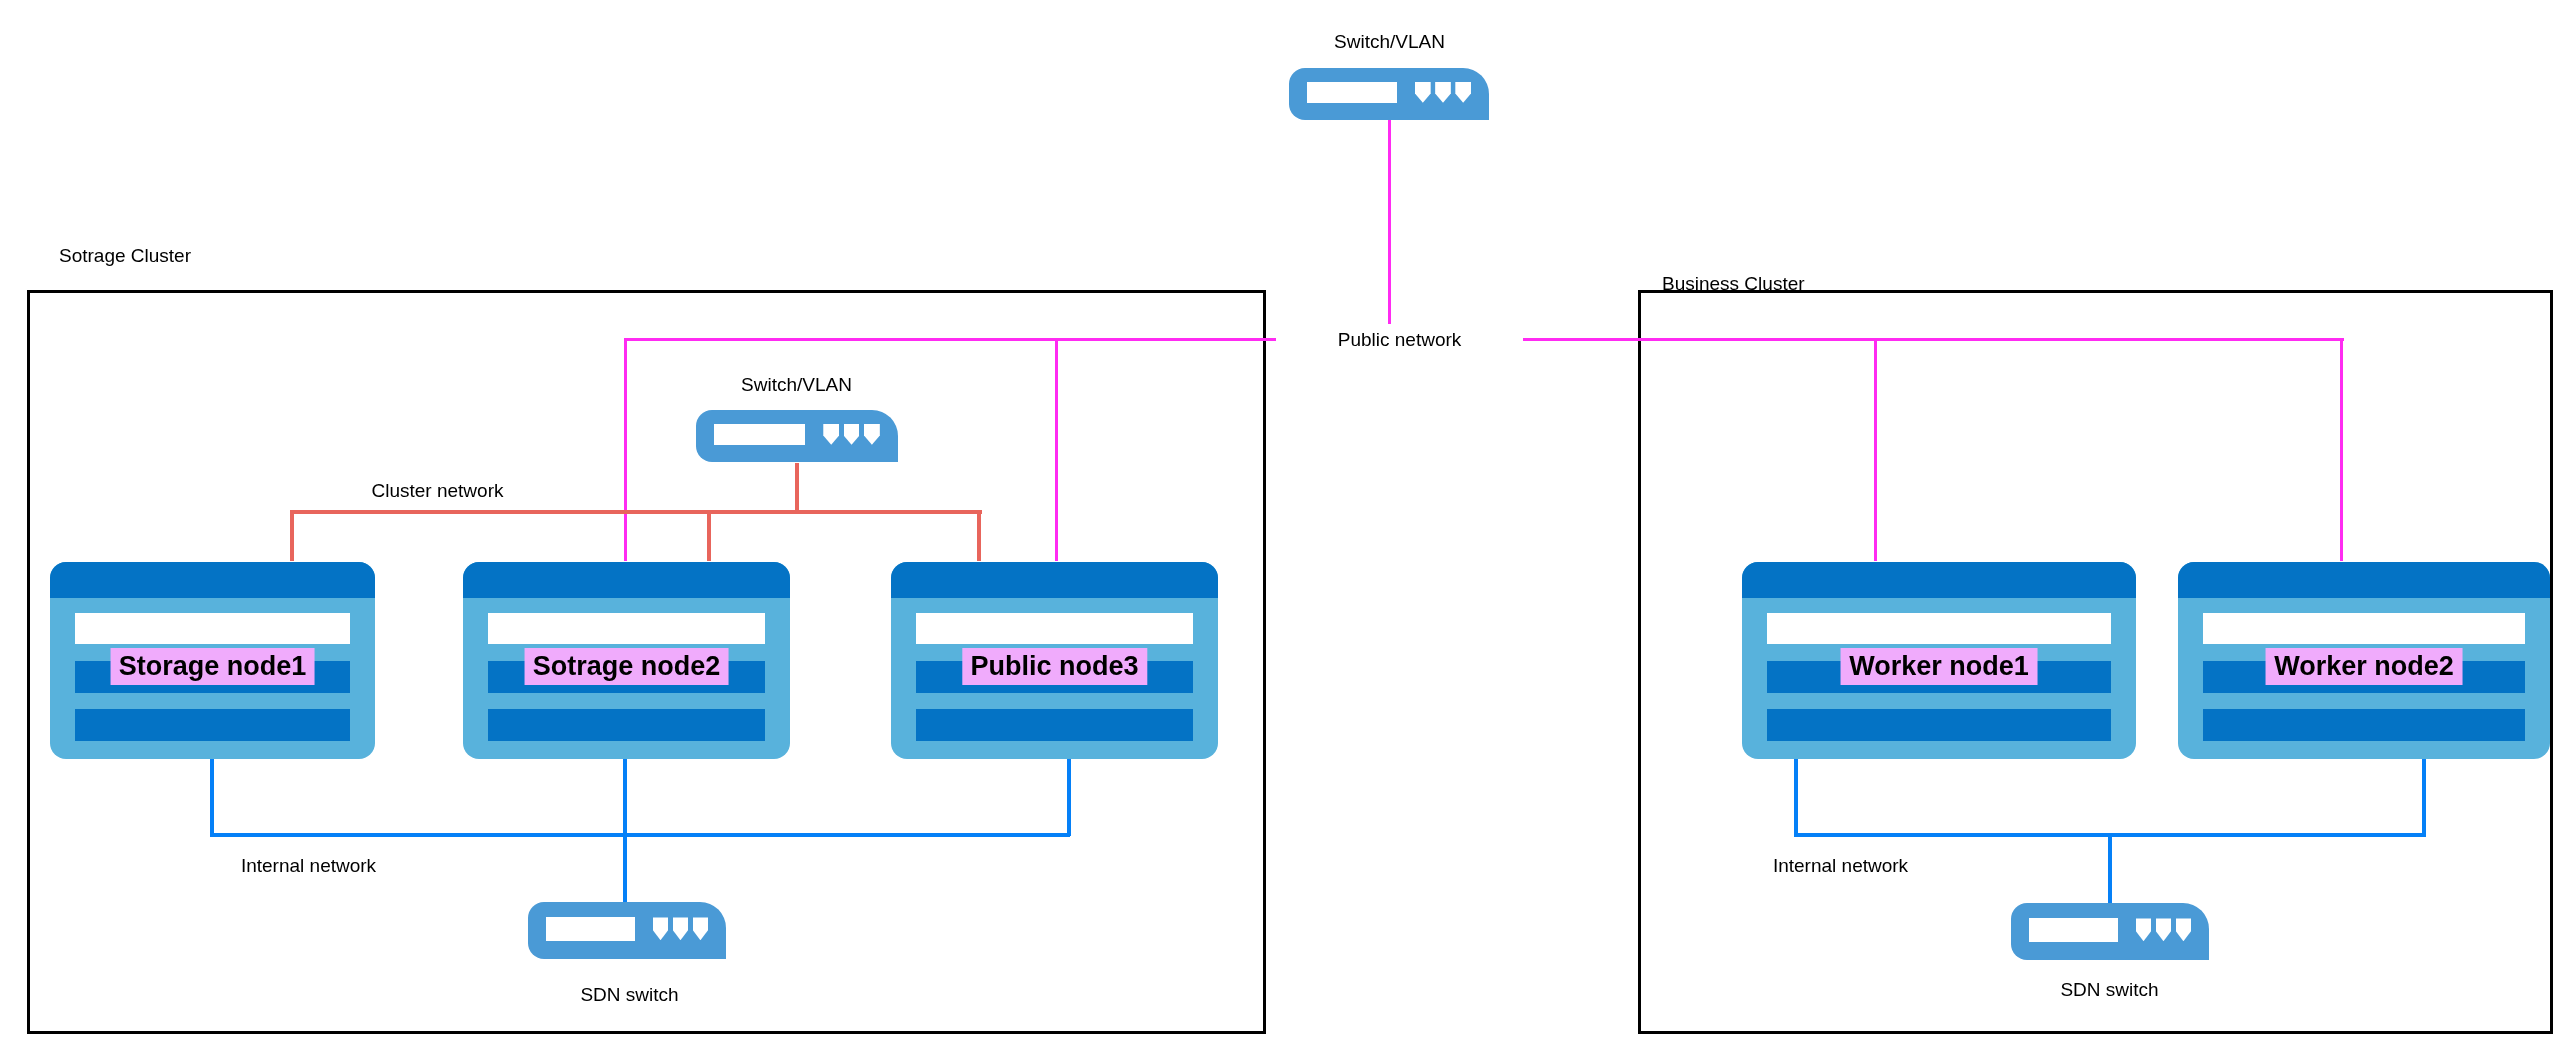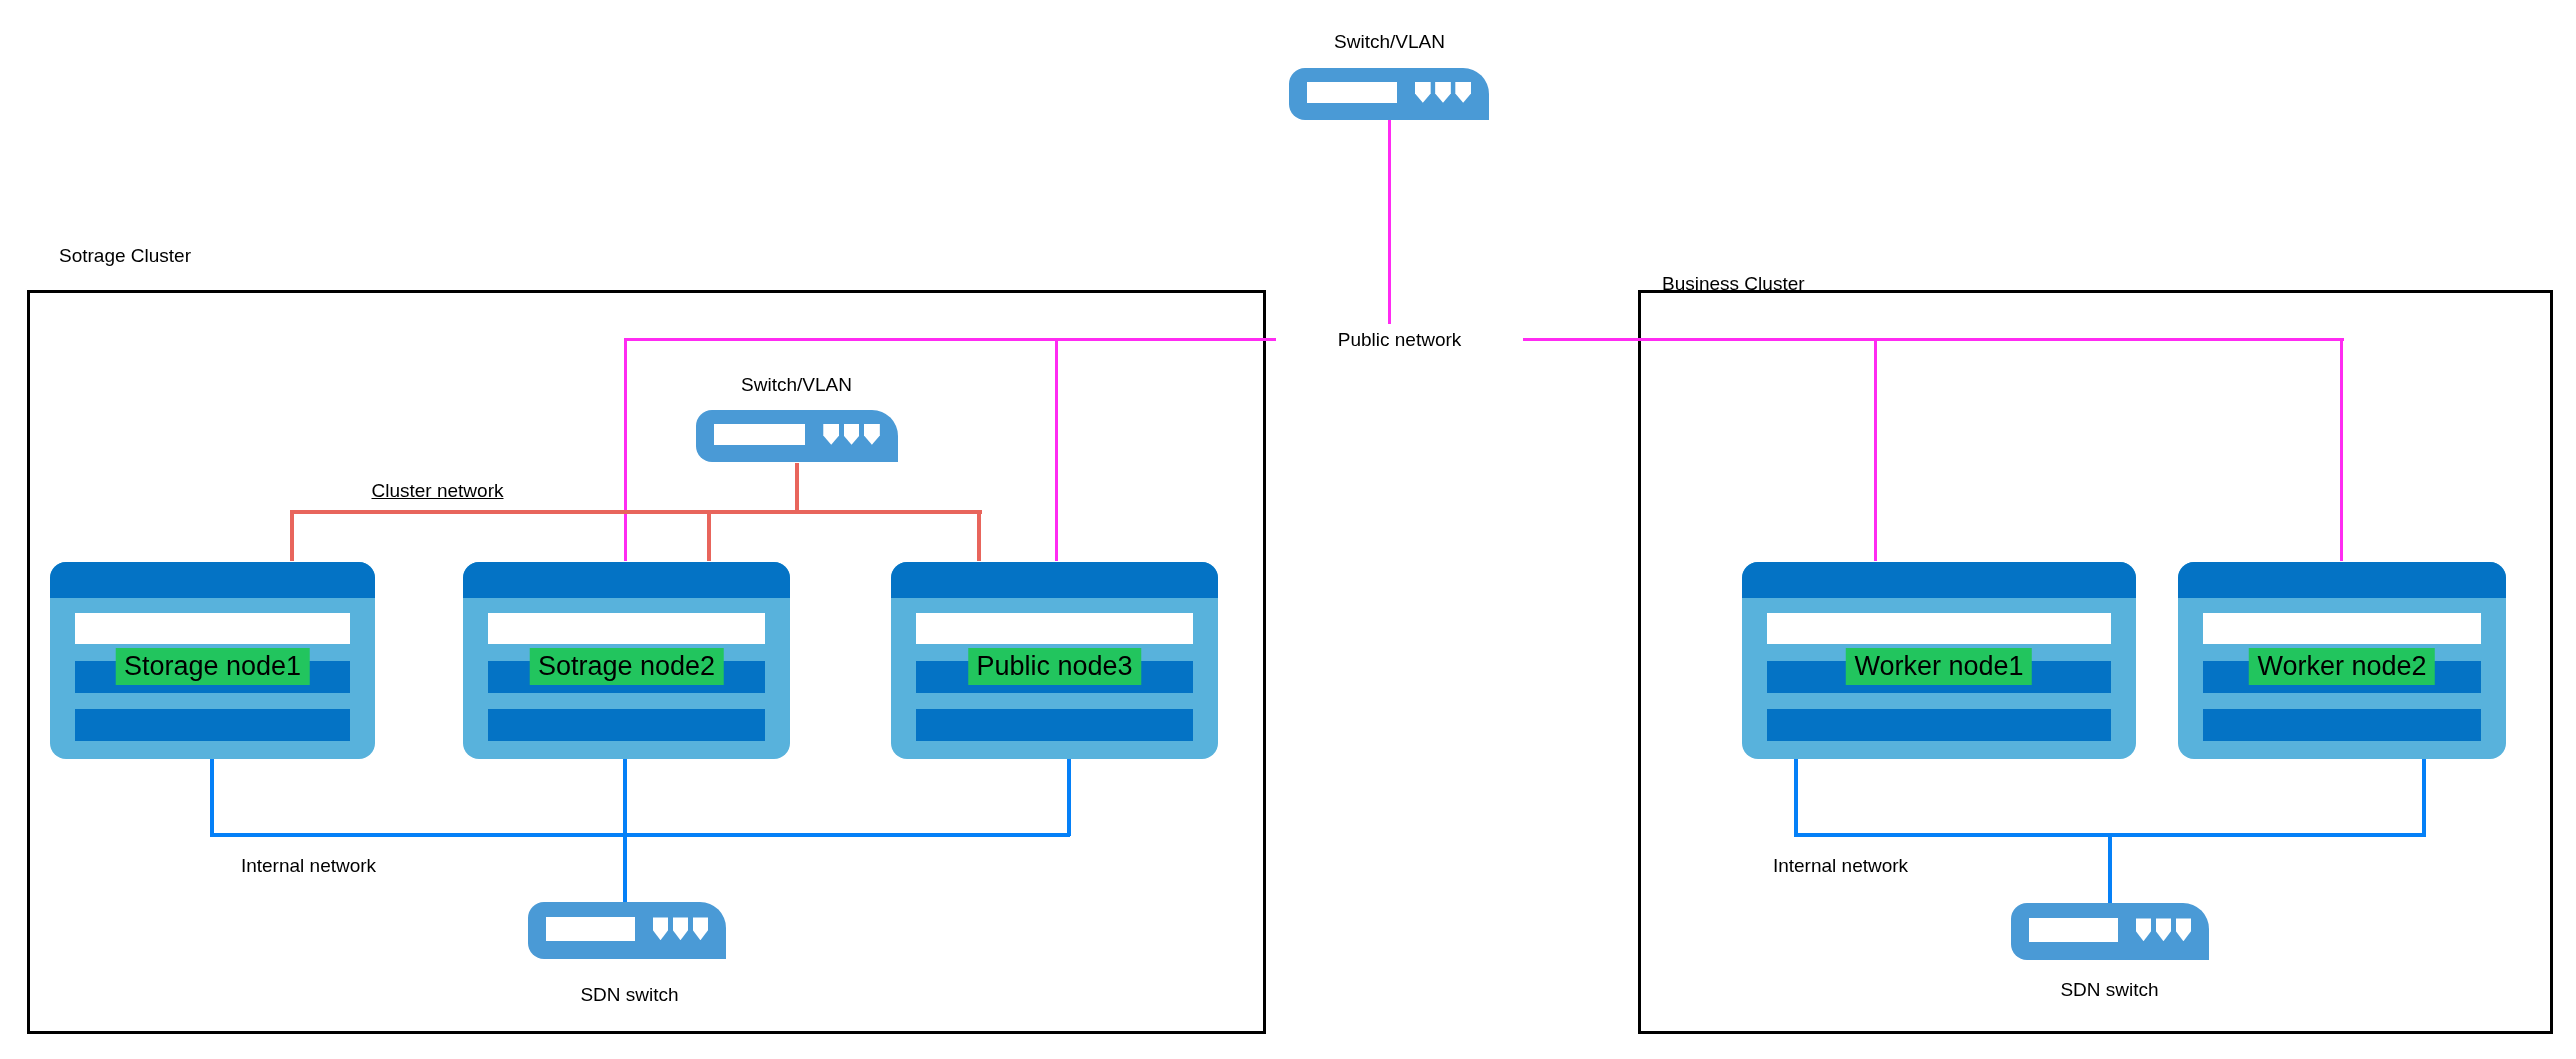--- a/index.html
+++ b/index.html
@@ -83,26 +83,27 @@
     position:absolute;
     left:25px;right:25px;
   }
   .slot-display{top:51px;height:31px;background:#fff;}
   .slot-bar1{top:99px;height:32px;background:var(--c-node-header,#0473C5);}
   .slot-bar2{top:147px;height:32px;background:var(--c-node-header,#0473C5);}
   .node-label{
     position:absolute;
     left:50%;top:86px;
     transform:translateX(-50%);
-    background:#22c55e;
+    background:#f0abfc;
     color:#000;
     font-size:27px;
     line-height:37px;
     padding:0 8.7px;
     white-space:nowrap;
+    font-weight:bold;
   }
 </style>
 </head>
 <body>
 
 <div class="canvas">
 
   <div class="cluster-box box-storage"></div>
   <div class="cluster-box box-business"></div>
 
@@ -127,21 +128,21 @@
   <div class="vline blu thick" style="left:210px;top:759px;height:77px;"></div>
   <div class="vline blu thick" style="left:623px;top:759px;height:146px;"></div>
   <div class="vline blu thick" style="left:1067px;top:759px;height:77px;"></div>
 
   <div class="hline blu thick" style="left:1794px;top:833px;width:632px;"></div>
   <div class="vline blu thick" style="left:1794px;top:759px;height:77px;"></div>
   <div class="vline blu thick" style="left:2422px;top:759px;height:77px;"></div>
   <div class="vline blu thick" style="left:2108px;top:833px;height:74px;"></div>
 
   <div class="lbl centered" style="left:1276px;top:324px;background:#fff;">Public network</div>
-  <div class="lbl centered" style="left:314px;top:475px;text-decoration:underline;">Cluster network</div>
+  <div class="lbl centered" style="left:314px;top:475px;">Cluster network</div>
   <div class="lbl centered" style="left:185px;top:850px;">Internal network</div>
   <div class="lbl centered" style="left:1717px;top:850px;">Internal network</div>
 
   <div class="lbl centered" style="left:1266px;top:26px;">Switch/VLAN</div>
   <div class="switch-icon" style="left:1289px;top:68px;width:200px;height:52px;">
     <div class="switch-display"></div>
     <div class="switch-ports">
         <i></i>
         <i></i>
         <i></i>
@@ -203,21 +204,21 @@
   </div>
 
   <div class="server-node" style="left:1722px;width:394px;margin-left:20px;">
     <div class="node-header"></div>
     <div class="node-slot slot-display"></div>
     <div class="node-slot slot-bar1"></div>
     <div class="node-slot slot-bar2"></div>
     <div class="node-label">Worker node1</div>
   </div>
 
-  <div class="server-node" style="left:2178px;width:328px;">
+  <div class="server-node" style="left:2178px;width:372px;">
     <div class="node-header"></div>
     <div class="node-slot slot-display"></div>
     <div class="node-slot slot-bar1"></div>
     <div class="node-slot slot-bar2"></div>
     <div class="node-label">Worker node2</div>
   </div>
 
 </div>
 
 

